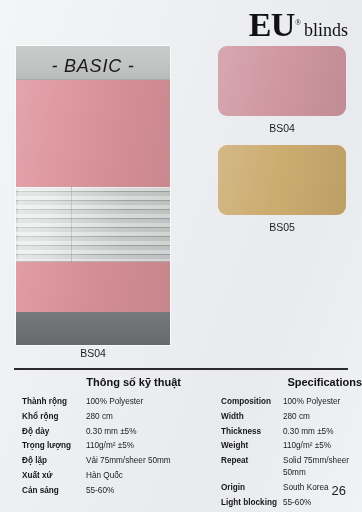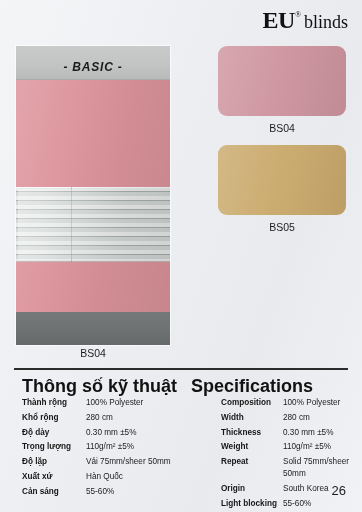--- a/index.html
+++ b/index.html
@@ -31,21 +31,21 @@
     position: absolute;
     top: 8px;
     right: 14px;
     display: flex;
     align-items: baseline;
     line-height: 1;
   }
   .logo-eu {
     font-family: "Liberation Serif", serif;
     font-weight: bold;
-    font-size: 24px;
+    font-size: 34px;
     letter-spacing: -0.5px;
     color: #111;
   }
   .logo-reg {
     font-family: "Liberation Serif", serif;
     font-size: 8px;
     color: #111;
     position: relative;
     top: -11px;
     left: 0px;
@@ -77,22 +77,22 @@
     height: 33px;
     background: linear-gradient(180deg, #c9cbcb 0%, #c3c5c5 55%, #b9bbbb 100%);
     display: flex;
     align-items: center;
     justify-content: center;
     z-index: 6;
     border-bottom: 1px solid #a9abab;
   }
   .photo-header-label {
     font-style: italic;
-    font-weight: bold;
-    font-size: 12px;
+    font-weight: normal;
+    font-size: 18px;
     letter-spacing: 0.8px;
     color: #1a1a1a;
     margin-top: 8px;
   }
 
   
   .fabric-field {
     position: absolute;
     left: 0; top: 33px; right: 0;
     height: 248px;
@@ -221,22 +221,24 @@
     left: 0; right: 0;
     top: 376px;
     display: flex;
   }
   .spec-col { width: 181px; box-sizing: border-box; }
   .spec-col.left  { padding-left: 22px; }
   .spec-col.right { padding-left: 10px; }
 
   .spec-title {
     font-weight: bold;
-    font-size: 18px;
+    font-size: 11px;
     color: #121212;
+    margin-bottom: 8px;
+    text-align: right;
   }
   .spec-row {
     display: flex;
     font-size: 8.2px;
     line-height: 1.42;
     margin-bottom: 3.2px;
   }
   .spec-label {
     width: 64px;
     flex: 0 0 64px;

